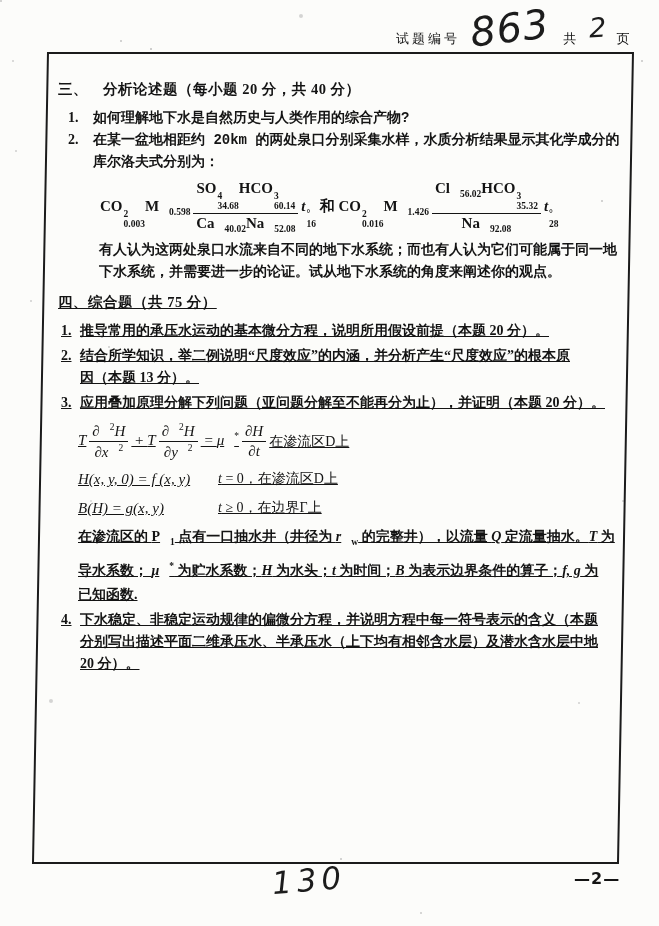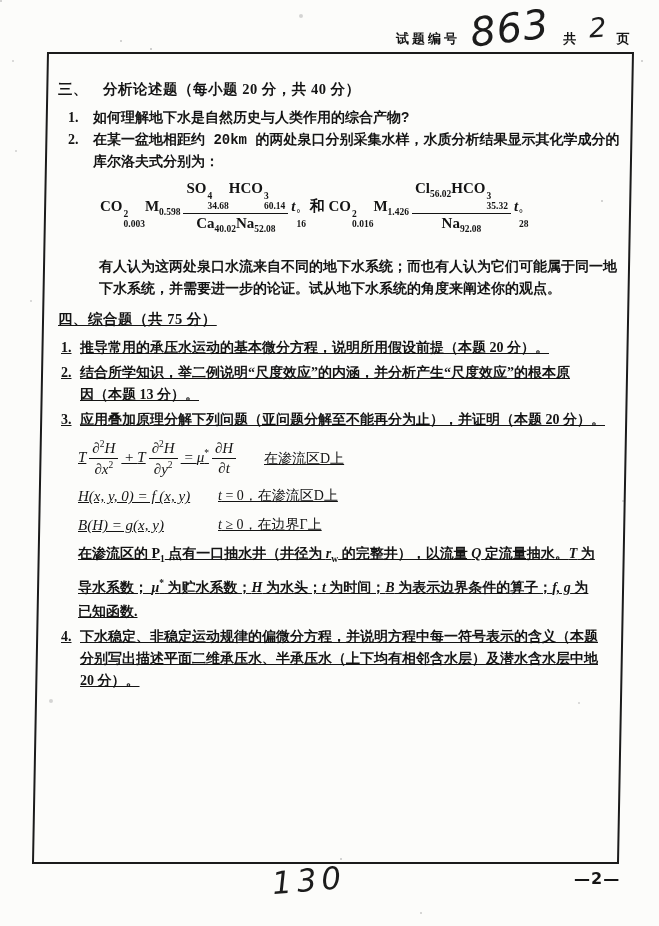--- a/index.html
+++ b/index.html
@@ -10,56 +10,56 @@
   }
   .speckles{
     position:absolute;left:0;top:0;width:2px;height:2px;border-radius:50%;background:#9a9a9a;opacity:.55;
     box-shadow:120px 40px 0 #999,300px 15px 0 1px #b5b5b5,30px 300px 0 #aaa,601px 200px 0 #999,
       50px 700px 0 1px #b5b5b5,340px 858px 0 #999,622px 500px 0 #aaa,90px 500px 0 #c0c0c0,
       578px 702px 0 #adadad,200px 120px 0 #b8b8b8,641px 60px 0 #999,15px 150px 0 #aaa,
       150px 48px 0 #8d8d8d,108px 346px 0 #a5a5a5,420px 912px 0 #9f9f9f,12px 60px 0 #aaa;
   }
   
   .header{position:absolute;top:4px;left:396px;display:flex;align-items:flex-start;z-index:3;}
-  .hdr-label{font-size:13px;font-weight:700;letter-spacing:3px;margin-top:26px;white-space:nowrap;}
+  .hdr-label{font-size:13px;font-weight:400;letter-spacing:3px;margin-top:26px;white-space:nowrap;}
   .hand{font-family:"DejaVu Sans",sans-serif;font-style:italic;font-weight:400;display:inline-block;color:#1c1c1c;}
   .hand-big{font-size:40px;line-height:1;margin:4px 14px 0 10px;transform:rotate(-7deg);letter-spacing:1px;}
   .hand-mid{font-size:27px;line-height:1;margin:10px 10px 0 10px;transform:rotate(-3deg);}
   
   .border-box{
     position:absolute;left:47px;top:52px;width:587px;height:812px;box-sizing:border-box;
     border:2px solid #1b1b1b;transform:skewX(-1.06deg);transform-origin:0 0;background:transparent;
   }
   
   .content{
     position:absolute;left:47px;top:52px;width:587px;height:704px;box-sizing:border-box;
     padding:26px 10px 0 11px;font-size:14px;font-weight:600;line-height:22px;z-index:2;
   }
   .sec-heading{font-weight:700;font-size:14.5px;margin-bottom:7px;letter-spacing:.5px;}
   .s3-item{display:flex;margin-left:10px;}
   .s3-item .num{width:25px;flex:none;}
   .s3-item .txt{flex:1;font-family:Liberation Mono, monospace;}
-  .s3-para{margin-left:41px;margin-top:21px;}
+  .s3-para{margin-left:41px;margin-top:4px;}
   .kurlov{margin:7px 0 4px 42px;font-size:15px;font-weight:600;white-space:pre-wrap;}
   .sec4{margin-top:8px;text-decoration:underline;}
   .s4-item{display:flex;margin-left:3px;margin-top:3px;}
   .s4-item .num{width:19px;flex:none;}
   .s4-item .txt{flex:1;}
   .eq-block{margin:8px 0 6px 20px;font-weight:400;}
   .eq-row{display:flex;align-items:center;margin-bottom:7px;}
   .eq-left{white-space:pre-wrap;font-size:15px;}
   .eq-left.wide{min-width:186px;}
   .eq-left.narrow{min-width:140px;}
   .eq-right{white-space:pre-wrap;font-weight:600;font-size:14px;}
   .explain{margin-left:20px;}
   .explain .mline{white-space:pre-wrap;margin-bottom:2px;}
   
   .math{font-weight:inherit;}
   .it{font-style:italic;}
-  sup,sub{font-size:9.5px;}
+  sup,sub{font-size:9.5px;margin-left:10px;}
   .stack{display:inline-flex;flex-direction:column;align-items:flex-start;vertical-align:-6px;line-height:1.05;margin-left:1px;font-size:9.5px;font-style:normal;}
   .st-sup{display:block;}
   .st-sub{display:block;}
   .frac{display:inline-flex;flex-direction:column;align-items:center;vertical-align:middle;margin:0 3px;line-height:1.15;text-align:right;}
   .fn{border-bottom:1.4px solid #141414;padding:0 3px 1px;}
   .fd{padding-top:1px;}
   
   .foot-hand{position:absolute;left:272px;top:862px;font-size:31px;letter-spacing:5px;transform:rotate(-5deg);z-index:3;}
   .foot-page{position:absolute;left:574px;top:869px;font-family:"DejaVu Sans",sans-serif;font-size:16px;font-weight:600;letter-spacing:1px;z-index:3;}
 </style>

